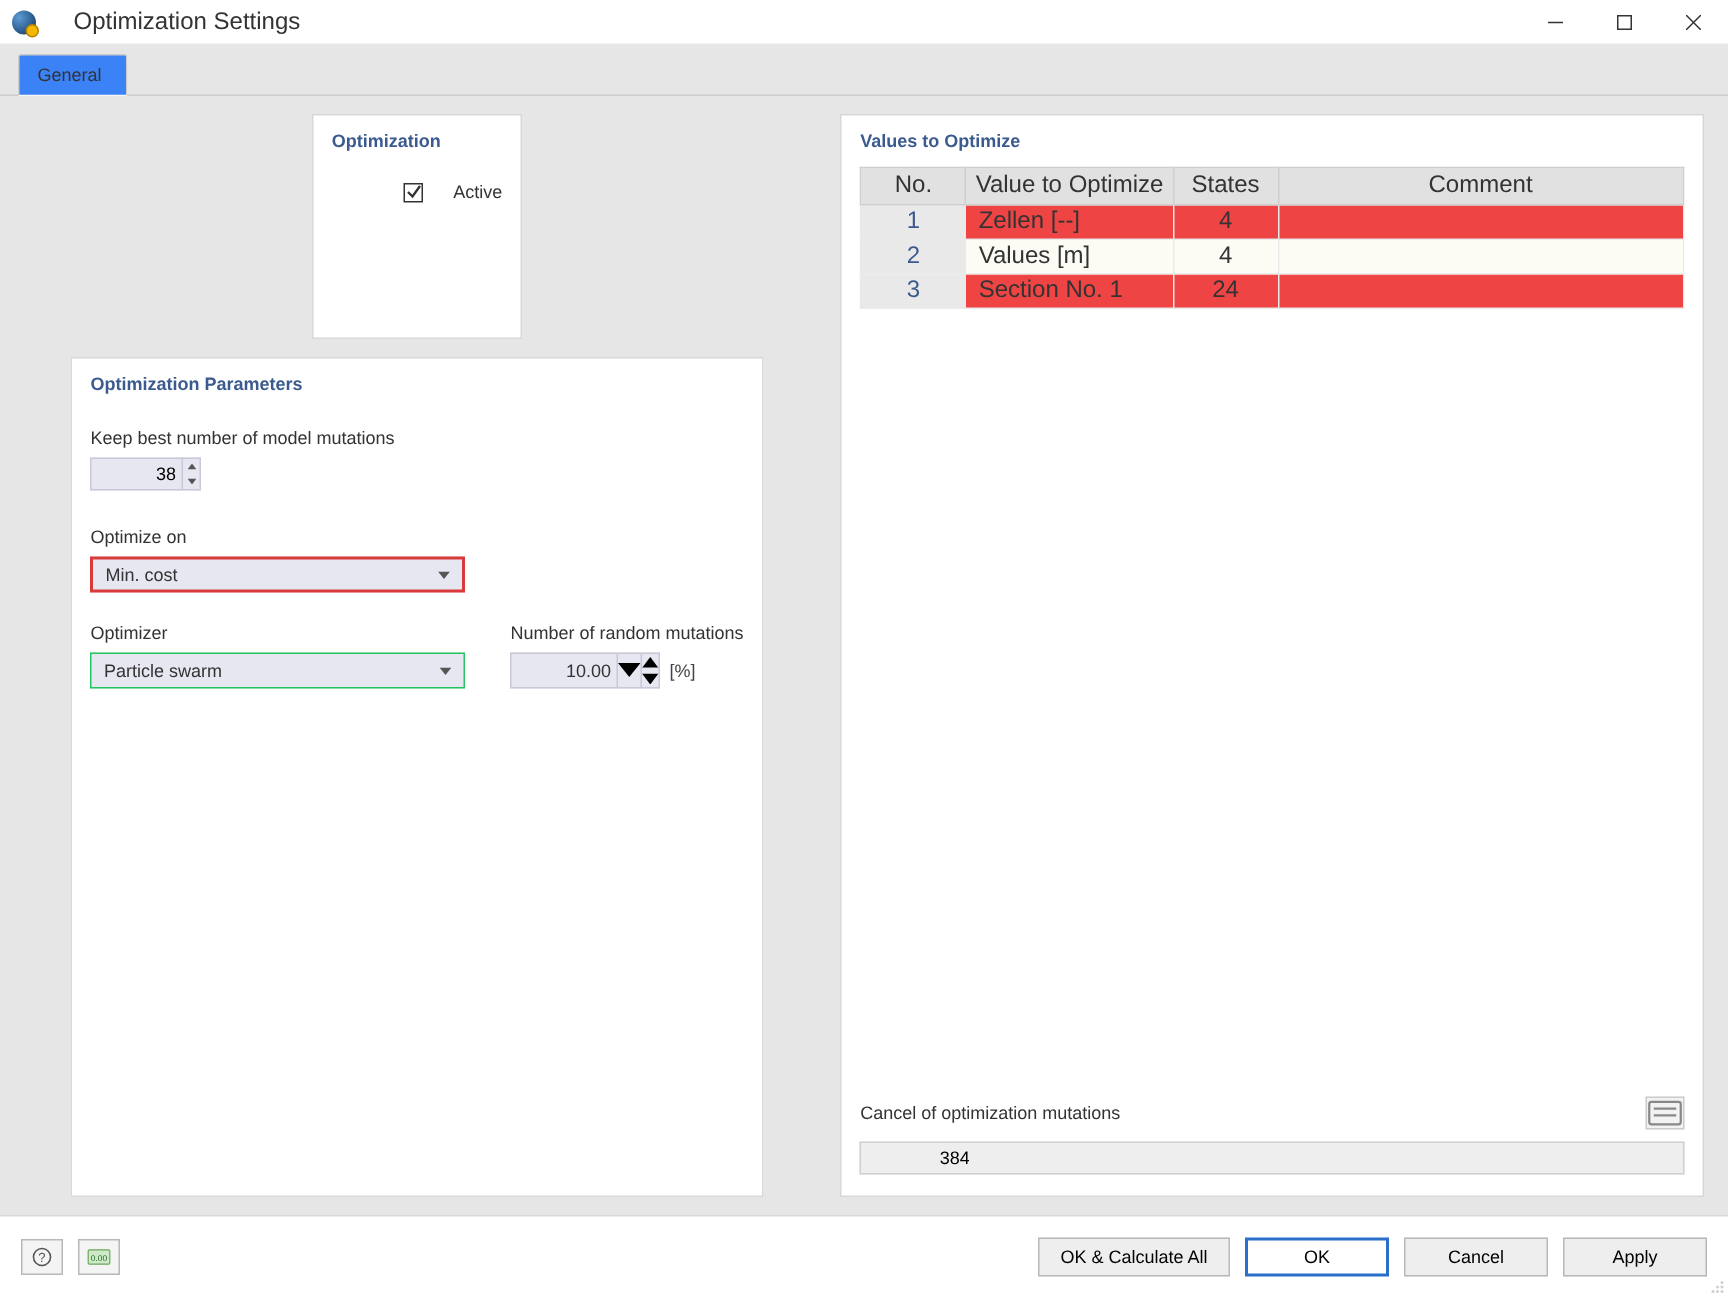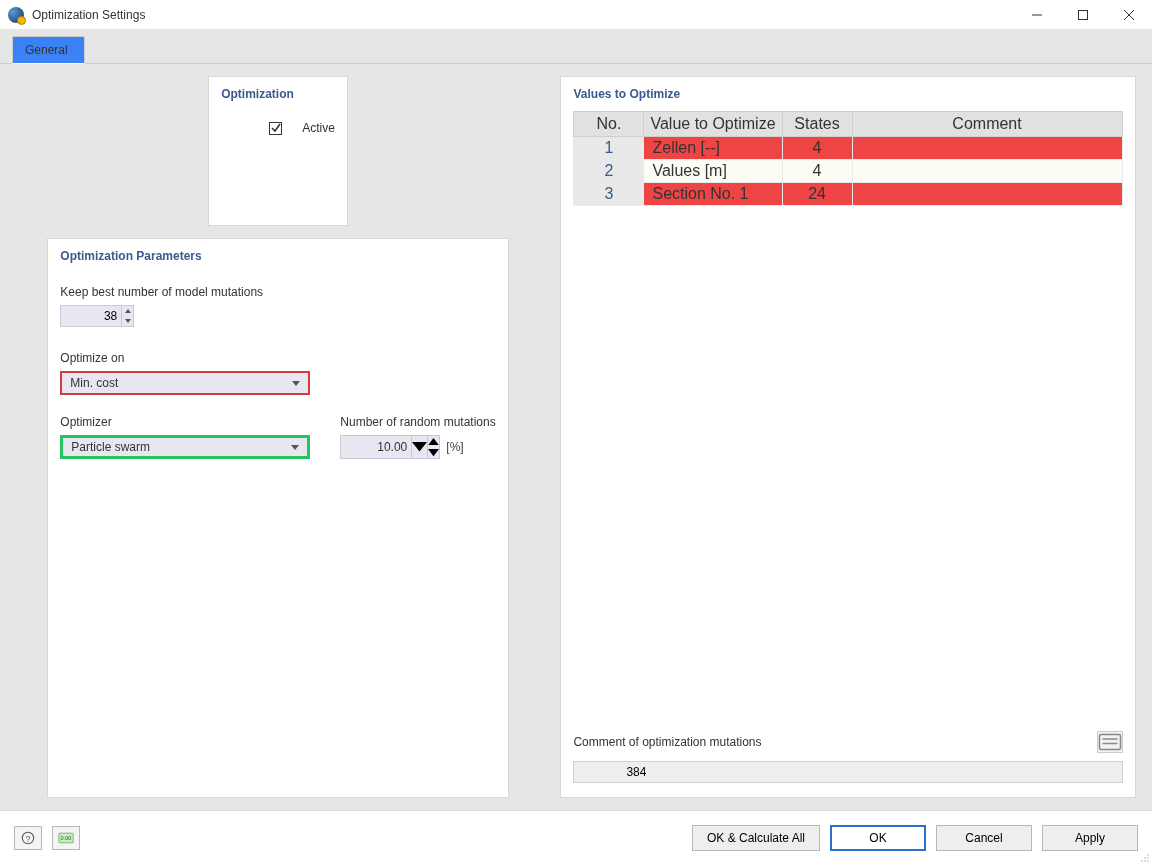--- a/index.html
+++ b/index.html
@@ -2,21 +2,21 @@
 <html><head>
 <meta charset="utf-8">
 <style>
 * { box-sizing: border-box; margin: 0; padding: 0; }
 html, body { width: 1152px; height: 864px; font-family: "Segoe UI", Tahoma, sans-serif; font-size: 12px; color: #333; background: #fff; overflow: hidden; }
 
 
 .titlebar { height: 30px; display: flex; align-items: center; padding: 0 0 0 8px; background: #fff; border-bottom: 1px solid #e8e8e8; }
 .titlebar .app-icon { width: 16px; height: 16px; margin-right: 8px; border-radius: 50%; background: radial-gradient(circle at 30% 30%, #5b9bd5 0%, #2b5b8c 60%, #333 100%); position: relative; }
 .titlebar .app-icon::after { content:""; position:absolute; right:-2px; bottom:-2px; width:7px; height:7px; background:#f5b800; border-radius:50%; border:1px solid #b08000;}
-.titlebar .title { font-size: 12px; }
+.titlebar .title { font-size: 16px; margin-left: 17px; }
 .titlebar .win-controls { margin-left: auto; display: flex; }
 .titlebar .win-btn { width: 46px; height: 30px; display: flex; align-items: center; justify-content: center; }
 .titlebar .win-btn svg { width: 10px; height: 10px; stroke: #333; stroke-width: 1; fill: none; }
 
 
 .tabstrip { height: 34px; background: #e6e6e6; display: flex; align-items: flex-end; padding-left: 12px; border-bottom: 1px solid #ccc; }
 .tab { height: 28px; padding: 6px 16px 0 12px; background: #3b82f6; border: 1px solid #ccc; border-bottom: 1px solid #f7f7f7; border-radius: 2px 2px 0 0; font-size: 12px; position: relative; top: 1px; }
 
 
 .body { position: absolute; top: 64px; bottom: 54px; left: 0; right: 0; background: #e6e6e6; padding: 12px 12px 12px 12px; display: flex; gap: 12px; }
@@ -34,21 +34,21 @@
 .checkbox .box { width: 13px; height: 13px; border: 1px solid #333; display: inline-flex; align-items: center; justify-content: center; background:#fff;}
 .checkbox .box svg { width: 10px; height: 10px; stroke:#333; stroke-width:1.6; fill:none;}
 
 .spinner { display: inline-flex; align-items: center; height: 22px; background: #e7e7f2; border: 1px solid #c8c8d8; }
 .spinner input { width: 60px; height: 20px; border: none; background: transparent; text-align: right; padding-right: 4px; font: inherit; outline:none;}
 .spinner.large input { width: 70px; }
 .spinner .steppers { display: flex; flex-direction: column; width: 12px; border-left: 1px solid #c8c8d8;}
 .spinner .steppers div { height: 10px; display:flex; align-items:center; justify-content:center;}
 .spinner .steppers svg { width:6px; height:4px; fill:#555;}
 
-.dropdown { height: 24px; background: #e7e7f2; border: 3px solid #22c55e; display: flex; align-items: center; padding: 0 4px 0 8px; width: 250px; }
+.dropdown { height: 24px; background: #e7e7f2; border: 1px solid #22c55e; display: flex; align-items: center; padding: 0 4px 0 8px; width: 250px; }
 .dropdown .val { flex: 1; }
 .dropdown .chev { width: 16px; display:flex; justify-content:center;}
 .dropdown .chev svg { width:8px; height:5px; fill:#555;}
 .dropdown.highlight { border: 2px solid #d93a3a; }
 
 .combo-spinner { display:inline-flex; align-items:center; height:24px; background:#e7e7f2; border:1px solid #c8c8d8; }
 .combo-spinner .cval { width:70px; text-align:right; padding-right:4px;}
 .combo-spinner .chev, .combo-spinner .steppers { border-left:1px solid #c8c8d8;}
 .combo-spinner .chev { width:16px; height:100%; display:flex; align-items:center; justify-content:center;}
 .combo-spinner .steppers { width:12px; display:flex; flex-direction:column;}
@@ -234,21 +234,21 @@
                 <tr>
                   <td class="num">3</td>
                   <td>Section No. 1</td>
                   <td class="center">24</td>
                   <td></td>
                 </tr>
               </tbody>
           </table>
         </div>
         <div style="display:flex; align-items:center; margin-top:10px;">
-          <span>Comment of optimization mutations</span>
+          <span>Cancel of optimization mutations</span>
           <div class="right-tool">
             <svg viewBox="0 0 16 12">
                 <rect x="1" y="1" width="14" height="10" rx="1" fill="none" stroke="#888"></rect>
                 <line x1="3" y1="4" x2="13" y2="4" stroke="#888"></line>
                 <line x1="3" y1="7" x2="13" y2="7" stroke="#888"></line>
               </svg>
           </div>
         </div>
         <div class="spinner large" style="margin-top:8px; background:#eee; border-color:#d0d0d0;">
           <input readonly="" style="text-align: right; width: 76px;" value="384">

